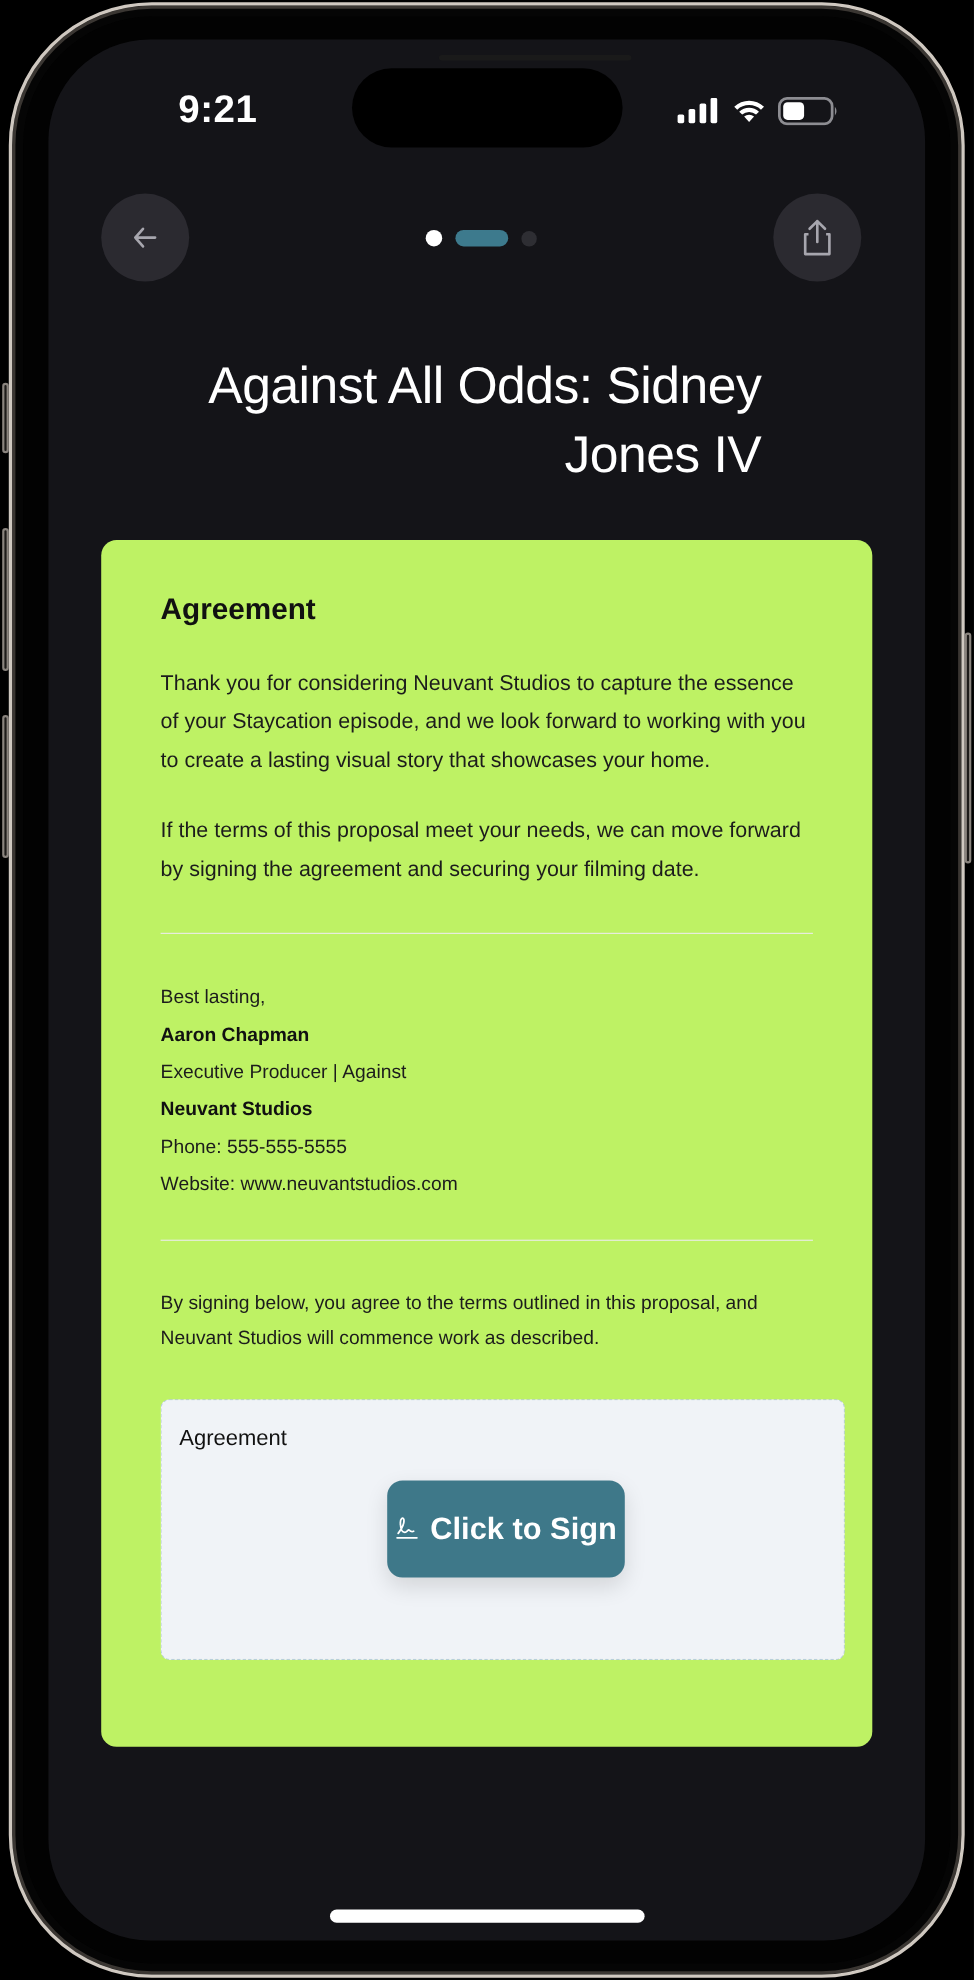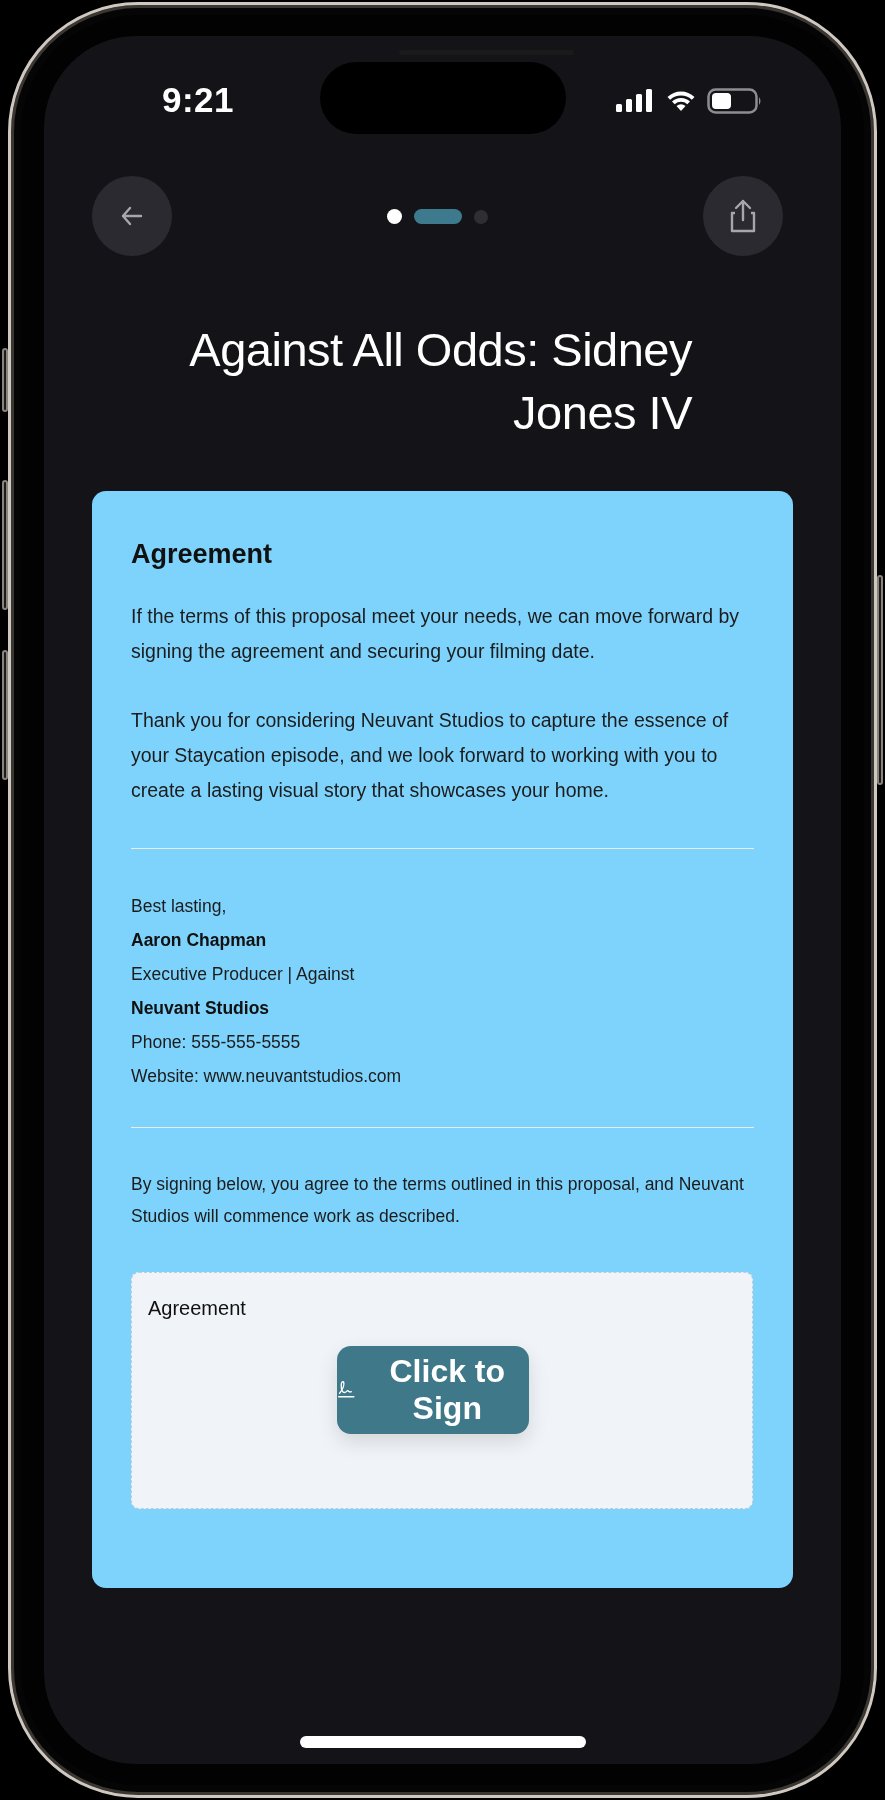--- a/index.html
+++ b/index.html
@@ -37,44 +37,44 @@
   .dot.active { width: 48px; height: 15px; border-radius: 8px; background: #3d7a8d; }
   .dot.inactive { width: 14px; height: 14px; background: #2e2e33; }
 
   .page-title {
     position: absolute; left: 48px; top: 282px; width: 600px;
     color: #fff; font-size: 47px; line-height: 63px; font-weight: normal; letter-spacing: -0.5px; text-align: right;
   }
 
   .card {
     position: absolute; left: 48px; top: 455px; width: 701px; height: 1097px;
-    background: #7dd3fc; border-radius: 14px; padding: 40px 39px;
+    background: #bef264; border-radius: 14px; padding: 40px 54px;
   }
   .card h2 { font-size: 27px; font-weight: bold; color: #111; margin-top: 8px; }
   .para { font-size: 19.5px; color: #1c1c1c; line-height: 35px; }
   .p1 { margin-top: 29px; }
   .p2 { margin-top: 34px; }
   .divider { height: 1px; background: #ececec; }
   .d1 { margin-top: 40px; }
   .sig-block { margin-top: 40px; font-size: 17.5px; color: #1c1c1c; line-height: 34px; }
   .sig-block .bold { font-weight: bold; color: #111; }
   .d2 { margin-top: 34px; }
   .consent { margin-top: 40px; font-size: 17.5px; line-height: 32px; color: #1c1c1c; }
 
   .sign-box {
     margin-top: 40px; width: 622px; height: 237px;
     border: 1.5px dashed #b8cfda; border-radius: 8px; background: #f0f3f7;
     position: relative;
   }
   .sign-label { position: absolute; left: 16px; top: 24px; font-size: 20px; color: #111; }
   .sign-btn {
-    position: absolute; left: 205px; top: 73px; width: 192px; height: 88px;
+    position: absolute; left: 205px; top: 73px; width: 216px; height: 88px;
     background: #3e7889; border-radius: 14px; color: #fff;
     display: flex; align-items: center; justify-content: center; gap: 10px;
-    font-size: 32px; font-weight: bold;
+    font-size: 28px; font-weight: bold;
     box-shadow: 0 8px 20px rgba(0,0,0,0.12);
     border: none;
   }
   .home-indicator { position: absolute; left: 256px; top: 1700px; width: 286px; height: 12px; background: #fff; border-radius: 6px; }
 </style>
 </head>
 <body>
 
 <div class="frame"></div>
 <div class="side-btn" style="left:2px; top:348px; height:64px;"></div>
@@ -124,22 +124,22 @@
         <path d="M16 22 V3 M9 10 L16 3 L23 10" stroke="#a7a6ae" stroke-width="2.4" fill="none" stroke-linecap="round" stroke-linejoin="round"></path>
         <path d="M8 15 H5 V33 H27 V15 H24" stroke="#a7a6ae" stroke-width="2.4" fill="none" stroke-linejoin="round"></path>
       </svg>
     </button>
   </div>
 
   <h1 class="page-title">Against All Odds: Sidney Jones IV</h1>
 
   <div class="card">
     <h2>Agreement</h2>
+    <p class="para p2">Thank you for considering Neuvant Studios to capture the essence of your Staycation episode, and we look forward to working with you to create a lasting visual story that showcases your home.</p>
     <p class="para p1">If the terms of this proposal meet your needs, we can move forward by signing the agreement and securing your filming date.</p>
-    <p class="para p2">Thank you for considering Neuvant Studios to capture the essence of your Staycation episode, and we look forward to working with you to create a lasting visual story that showcases your home.</p>
     <div class="divider d1"></div>
 
     <div class="sig-block">
       <div>Best lasting,</div>
       <div class="bold">Aaron Chapman</div>
       <div>Executive Producer | Against</div>
       <div class="bold">Neuvant Studios</div>
       <div>Phone: 555-555-5555</div>
       <div>Website: www.neuvantstudios.com</div>
     </div>

